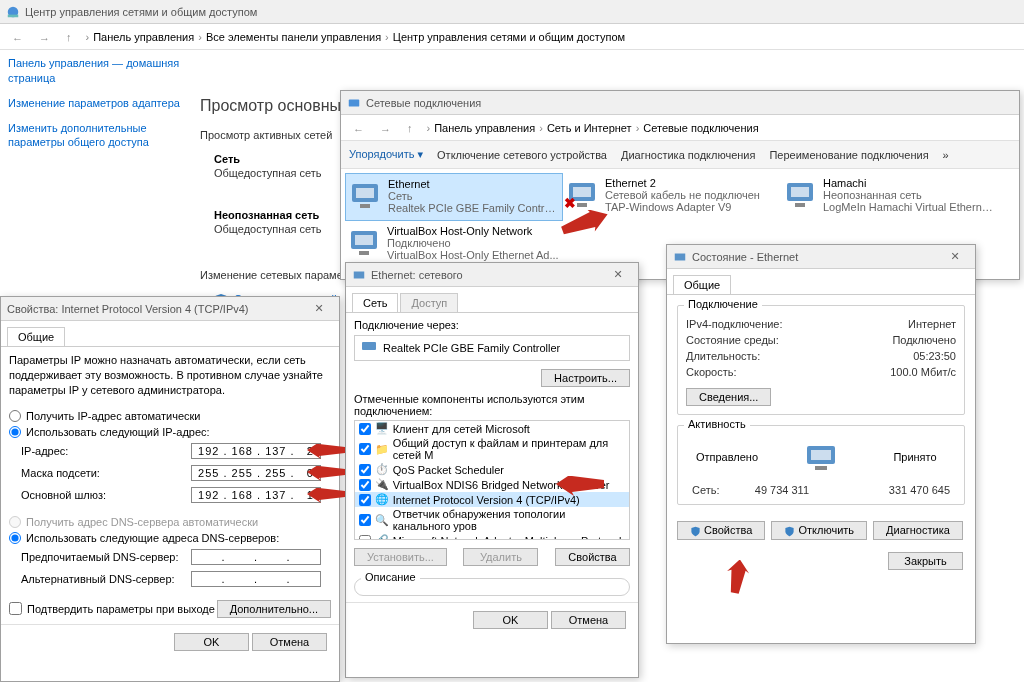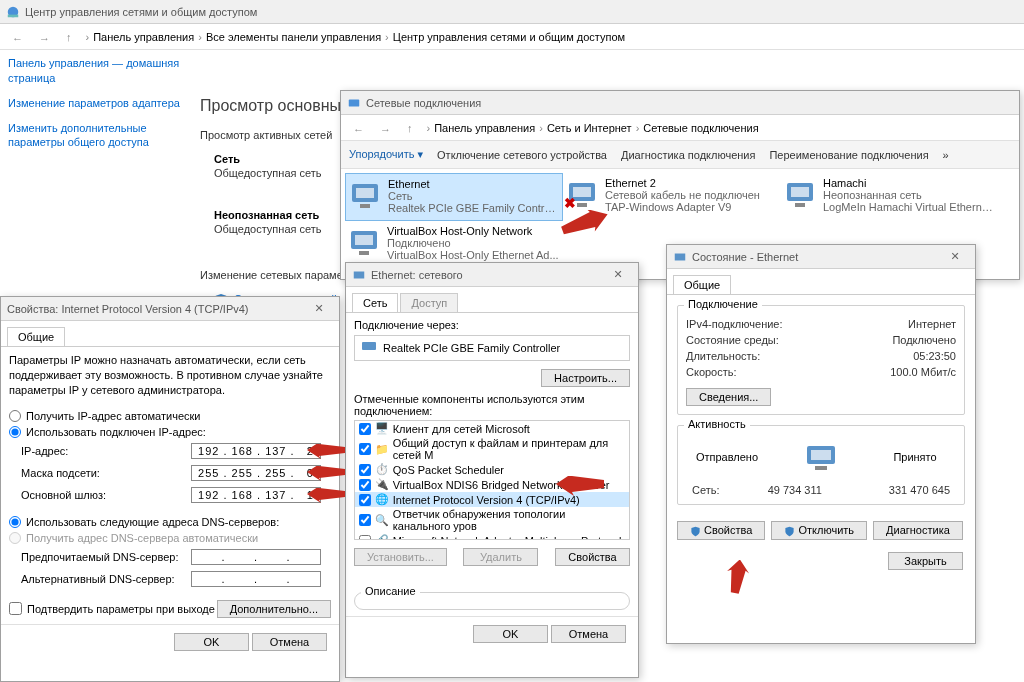--- a/index.html
+++ b/index.html
@@ -110,21 +110,21 @@
 .ni-svg { width: 40px; height: 32px; }
 
 
 .w4 { left: 345px; top: 262px; width: 294px; height: 416px; }
 .innerp { padding: 6px 8px; font-size: 11px; }
 .devbox { border: 1px solid #ccc; padding: 4px 6px; margin: 4px 0 8px 0; display: flex; align-items: center; gap: 6px; }
 .complist { border: 1px solid #ccc; height: 120px; overflow: hidden; font-size: 11px; }
 .complist .row { display: flex; align-items: center; padding: 1px 4px; gap: 4px; }
 .complist .row.sel { background: #cde8ff; }
 .complist .row input[type=checkbox] { width: 12px; height: 12px; }
-.desc { border: 1px solid #d0d0d0; border-radius: 12px; padding: 8px; margin-top: 18px; position: relative; }
+.desc { border: 1px solid #d0d0d0; border-radius: 12px; padding: 8px; margin-top: 4px; position: relative; }
 .desc .legend { position: absolute; top: -8px; left: 6px; background: #fff; padding: 0 4px; font-size: 11px; }
 
 
 .w5 { left: 0px; top: 296px; width: 340px; height: 386px; }
 .iprow { display: flex; align-items: center; padding: 3px 0; font-size: 11px; }
 .iprow .lbl { width: 170px; }
 .iprow input[type=text] {
   width: 130px; border: 1px solid #888; padding: 1px 4px; font-size: 11px;
   text-align: center; font-family: inherit; letter-spacing: 1px;
 }
@@ -333,21 +333,21 @@
         <svg class="ni-svg" viewBox="0 0 40 32">
             <rect x="6" y="6" width="28" height="18" rx="2" fill="#5a93c9"></rect>
             <rect x="10" y="10" width="20" height="10" fill="#cde"></rect>
             <rect x="14" y="26" width="12" height="4" fill="#888"></rect>
           </svg>
       </span>
       <span style="width:70px;text-align:center;">Принято</span>
     </div>
     <div class="kv" style="padding:6px 6px 0 6px;">
       <span class="k">Сеть:</span>
-      <span class="v" style="width:80px;text-align:center;">49 734 311</span>
+      <span class="v" style="width:80px;">49 734 311</span>
       <span class="v" style="width:80px;text-align:right;">331 470 645</span>
     </div>
   </div>
   <div class="btnrow">
     <span class="btn">
       <span style="display:inline-block;width:11px;height:11px;vertical-align:middle;"><svg viewBox="0 0 16 16">
             <path d="M8 1 L14 3 V8 C14 12 8 15 8 15 C8 15 2 12 2 8 V3 Z" fill="#3b82c4"></path>
           </svg></span>
       <span>Свойства</span>
     </span>
@@ -453,44 +453,44 @@
     <div class="tab">Общие</div>
   </div>
   <div class="innerp">
     <div style="line-height:1.35;margin-bottom:10px;">Параметры IP можно назначать автоматически, если сеть поддерживает эту возможность. В противном случае узнайте параметры IP у сетевого администратора.</div>
     <div class="radio">
         <input type="radio" name="ipmode" style="">
         <span>Получить IP-адрес автоматически</span>
       </div>
     <div class="radio">
         <input type="radio" name="ipmode" checked="" style="">
-        <span>Использовать подключен IP-адрес:</span>
+        <span>Использовать следующий IP-адрес:</span>
       </div>
     <div style="margin-left:12px;">
       <div class="iprow">
           <span class="lbl">IP-адрес:</span>
           <input type="text" value="192 . 168 . 137 .   2" style="">
         </div>
       <div class="iprow">
           <span class="lbl">Маска подсети:</span>
           <input type="text" value="255 . 255 . 255 .   0" style="">
         </div>
       <div class="iprow">
           <span class="lbl">Основной шлюз:</span>
           <input type="text" value="192 . 168 . 137 .   1" style="">
         </div>
     </div>
     <div style="height:8px;"></div>
+    <div class="radio disabled">
+        <input type="radio" name="dnsmode" disabled="" style="">
+        <span>Получить адрес DNS-сервера автоматически</span>
+      </div>
     <div class="radio">
         <input type="radio" name="dnsmode" checked="" style="">
         <span>Использовать следующие адреса DNS-серверов:</span>
-      </div>
-    <div class="radio disabled">
-        <input type="radio" name="dnsmode" disabled="" style="">
-        <span>Получить адрес DNS-сервера автоматически</span>
       </div>
     <div style="margin-left:12px;">
       <div class="iprow">
           <span class="lbl">Предпочитаемый DNS-сервер:</span>
           <input type="text" value=".       .       ." style="">
         </div>
       <div class="iprow">
           <span class="lbl">Альтернативный DNS-сервер:</span>
           <input type="text" value=".       .       ." style="">
         </div>

